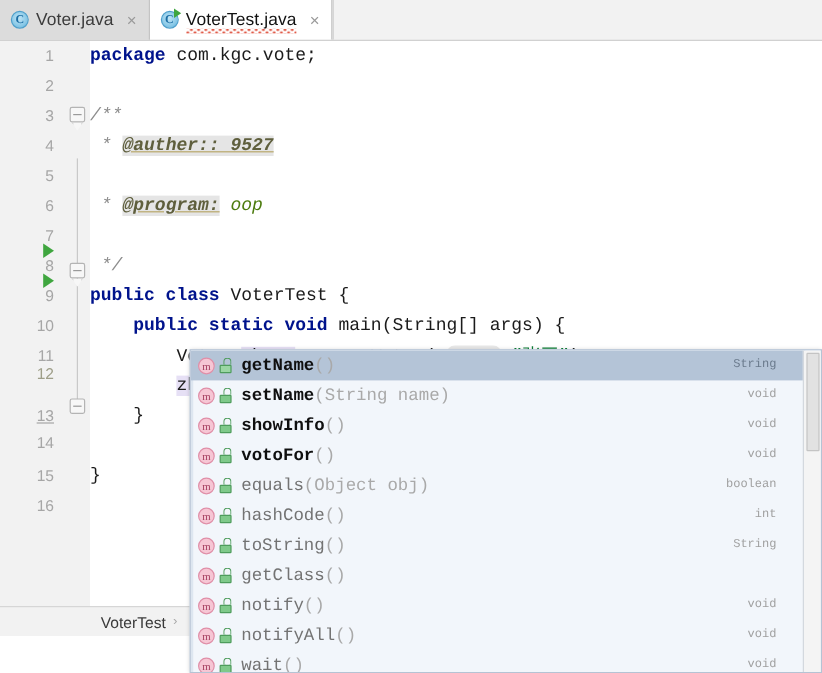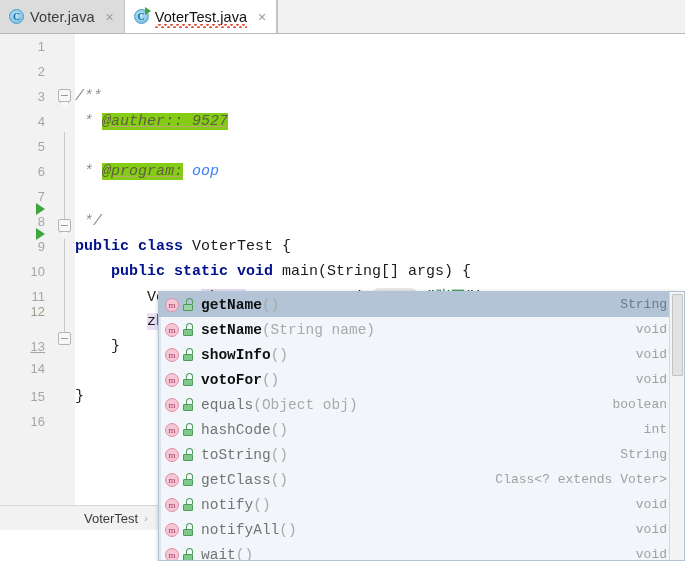--- a/index.html
+++ b/index.html
@@ -138,26 +138,26 @@
     font-size:15px;
     line-height:25px;
     white-space:pre;
     color:#1b1b1b;
   }
   .kw { color:#00138c; font-weight:bold; }
   .plain { color:#1b1b1b; }
   .str { color:#0a7d36; }
   .cmt { color:#8c8c8c; font-style:italic; }
   .jdoc-tag {
-    color:#5f5f3d; font-style:italic; font-weight:normal;
-    background:#84cc16;
+    color:#5f5f3d; font-style:italic; font-weight:bold;
+    background:#e5e5e5;
     text-decoration:underline;
     text-decoration-color:#b9a96b;
   }
-  .jdoc-val2 { color:#3b82f6; font-style:italic; }
+  .jdoc-val2 { color:#4d7c0f; font-style:italic; }
   .param-hint {
     background:#e8e8e8;
     color:#6f6f6f;
     border-radius:7px;
     padding:1px 4px;
     font-size:13.5px;
     font-family:"Liberation Sans", sans-serif;
   }
   .ident-hl { background:#e6e0f5; }
   .caret {
@@ -227,22 +227,22 @@
   .crow .lock .shackle {
     position:absolute; left:4px; top:0; width:7px; height:6px;
     border:1.5px solid #4e9c5c; border-bottom:none;
     border-radius:4px 4px 0 0;
   }
   .crow.sel .lock .body { background:#9ad6a3; }
   .crow .name { font-weight:bold; color:#0f0f0f; }
   .crow .name.plainname { font-weight:normal; color:#737373; }
   .crow .sig { color:#a9a9a9; }
   .crow .rtype {
-    position:absolute; right:4px; color:#a0a0a0;
-    font-family:"Liberation Mono", monospace; font-size:13px;
+    position:absolute; right:24px; color:#a0a0a0;
+    font-family:"Liberation Mono", monospace; font-size:10px;
   }
   .crow.sel .rtype { color:#6a7a8c; }
 
   .popup-scroll {
     position:absolute; right:0; top:0; width:15px; height:270px;
     background:#f4f4f4; border-left:1px solid #d3d8de;
   }
   .popup-thumb {
     position:absolute; left:2px; top:2px; width:11px; height:82px;
     background:#e2e2e2; border:1px solid #c4c4c4; border-radius:1px;
@@ -309,20 +309,21 @@
     <div class="foldcol">
       <div class="foldline"></div>
       <div class="fold-marker" style="top:55px;"></div>
       <div class="fold-tail" style="top:68px;"></div>
       <div class="fold-end" style="top:185px;"></div>
       <div class="fold-tail" style="top:198px;"></div>
       <div class="fold-end" style="top:298px;"></div>
     </div>
 
     <div class="codearea">
+      <div class="code" style="top:0px;"><span class="kw">package</span><span class="plain"> com.kgc.vote;</span></div>
       <div class="code" style="top:25px;"></div>
       <div class="code" style="top:50px;"><span class="cmt">/**</span></div>
       <div class="code" style="top:75px;"><span class="cmt"> * </span><span class="jdoc-tag">@auther:: 9527</span></div>
       <div class="code" style="top:125px;"><span class="cmt"> * </span><span class="jdoc-tag">@program:</span><span class="jdoc-val2"> oop</span></div>
       <div class="code" style="top:175px;"><span class="cmt"> */</span></div>
       <div class="code" style="top:225px;"><span class="plain">    </span><span class="kw">public static void</span><span class="plain"> main(String[] args) {</span></div>
       <div class="code" style="top:200px;"><span class="kw">public class</span><span class="plain"> VoterTest {</span></div>
       <div class="code" style="top:250px;"><span class="plain">        Voter </span><span class="ident-hl">zhang</span><span class="plain"> = </span><span class="kw">new</span><span class="plain"> Voter( </span><span class="param-hint">name:</span><span class="plain"> </span><span class="str">"张三"</span><span class="plain">);</span></div>
       <div class="code" style="top:275px;"><span class="plain">        </span><span class="ident-hl">zhang</span><span class="plain">.</span><span class="caret"></span></div>
       <div class="code" style="top:300px;"><span class="plain">    }</span></div>
@@ -447,21 +448,20 @@
         <span class="mico">
             <span class="mdisc"></span>
             <span class="mletter">m</span>
           </span>
         <span class="lock">
             <span class="shackle"></span>
             <span class="body"></span>
           </span>
         <span class="name plainname">getClass</span>
           <span class="sig">()</span>
-        <span class="rtype">Class&lt;? extends Voter&gt;</span>
       </div>
 
       <div class="crow">
         <span class="mico">
             <span class="mdisc"></span>
             <span class="mletter">m</span>
           </span>
         <span class="lock">
             <span class="shackle"></span>
             <span class="body"></span>

